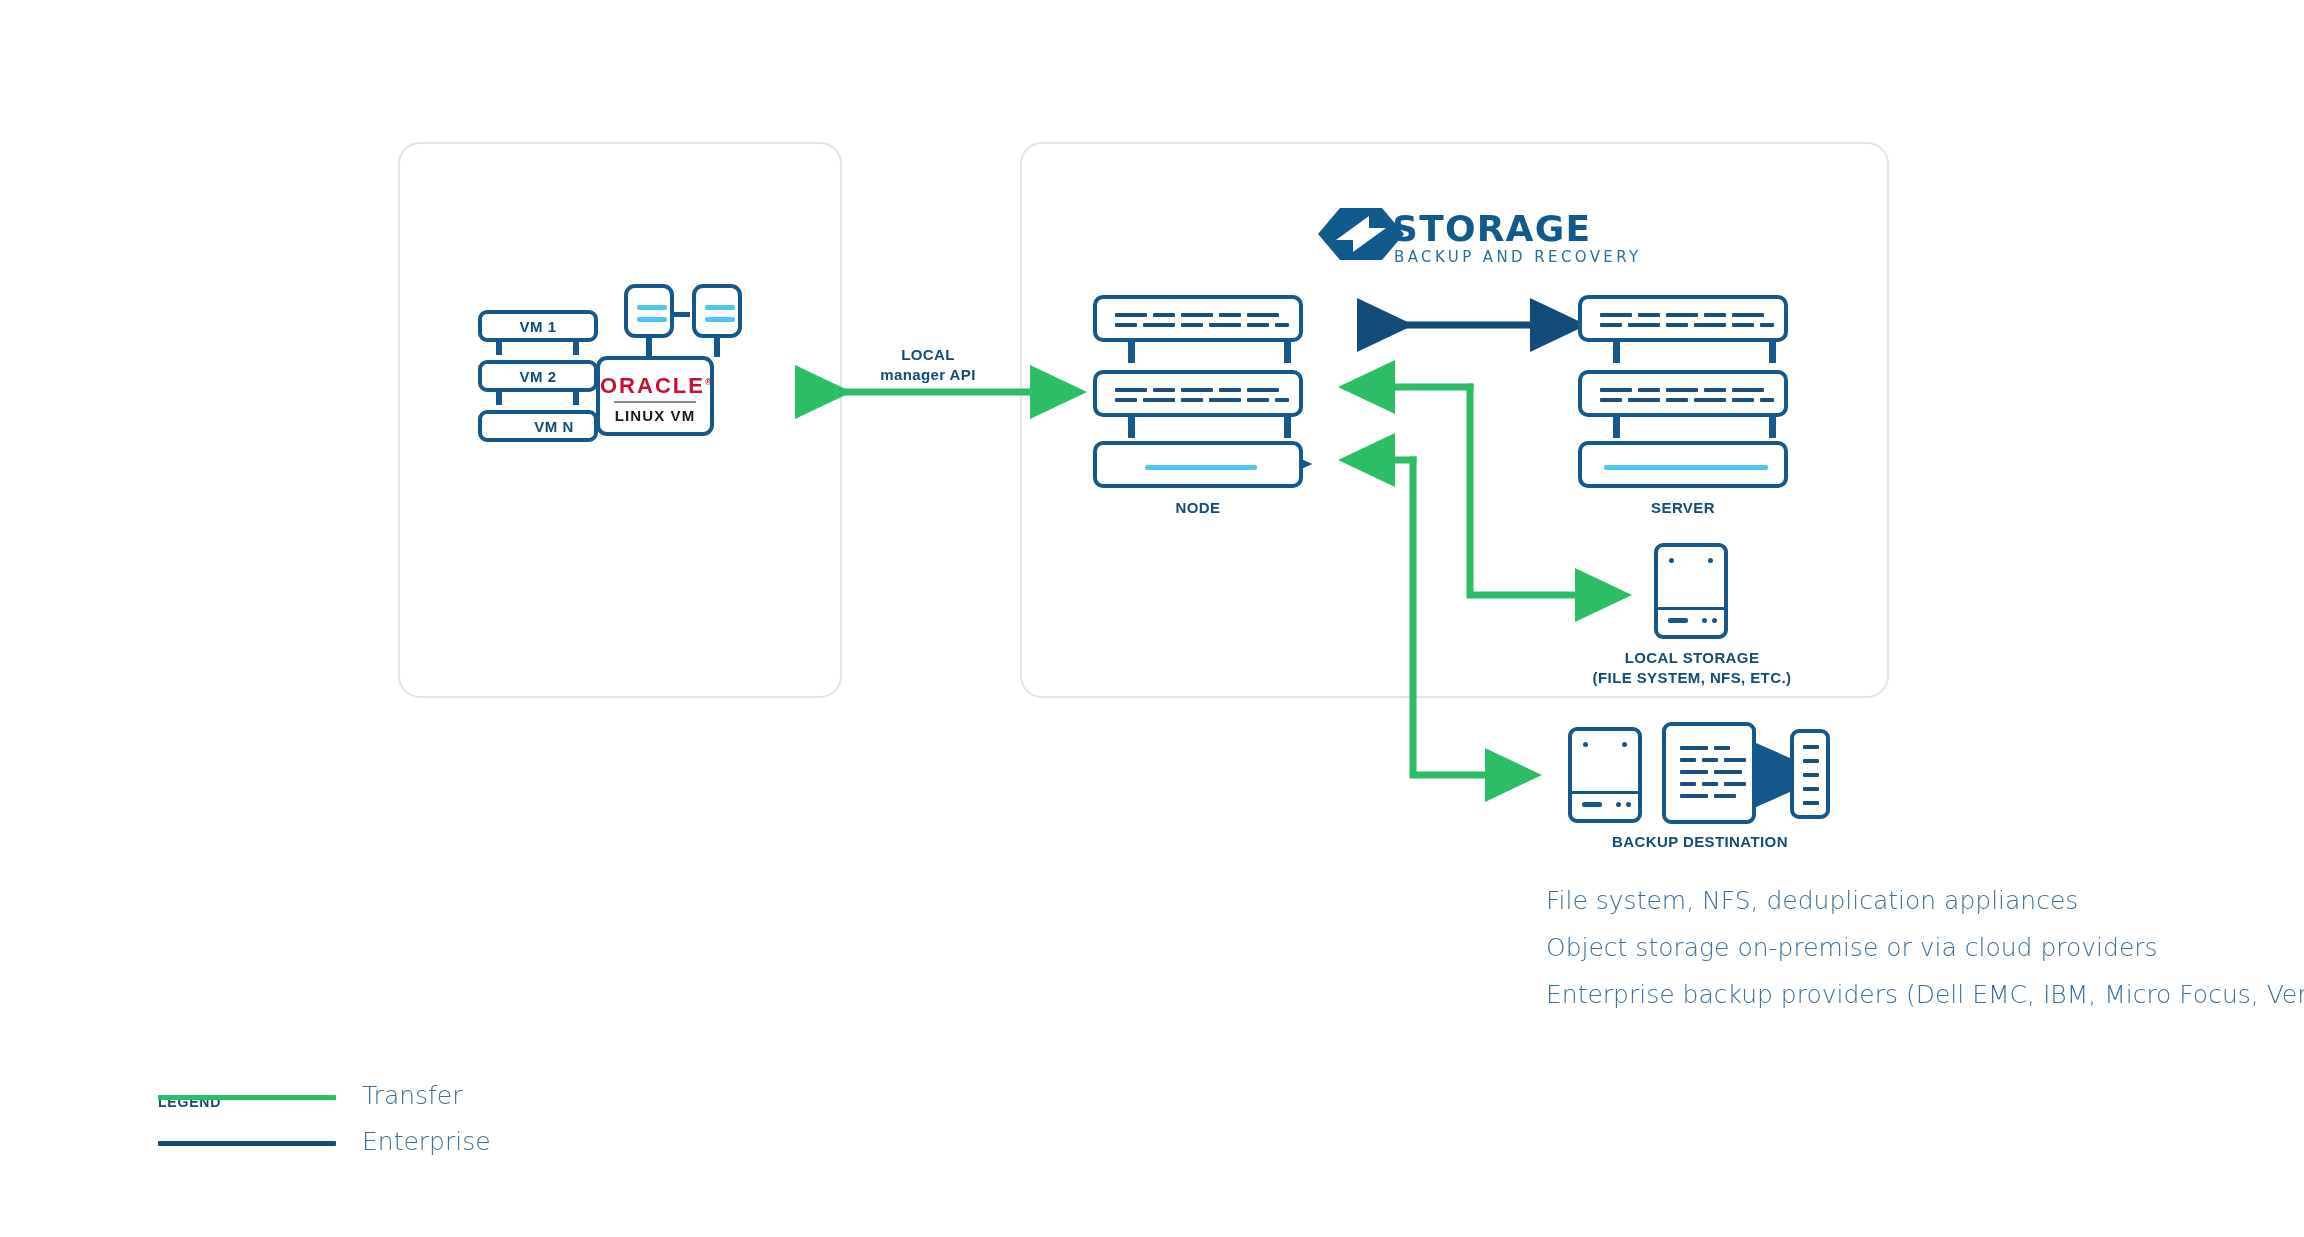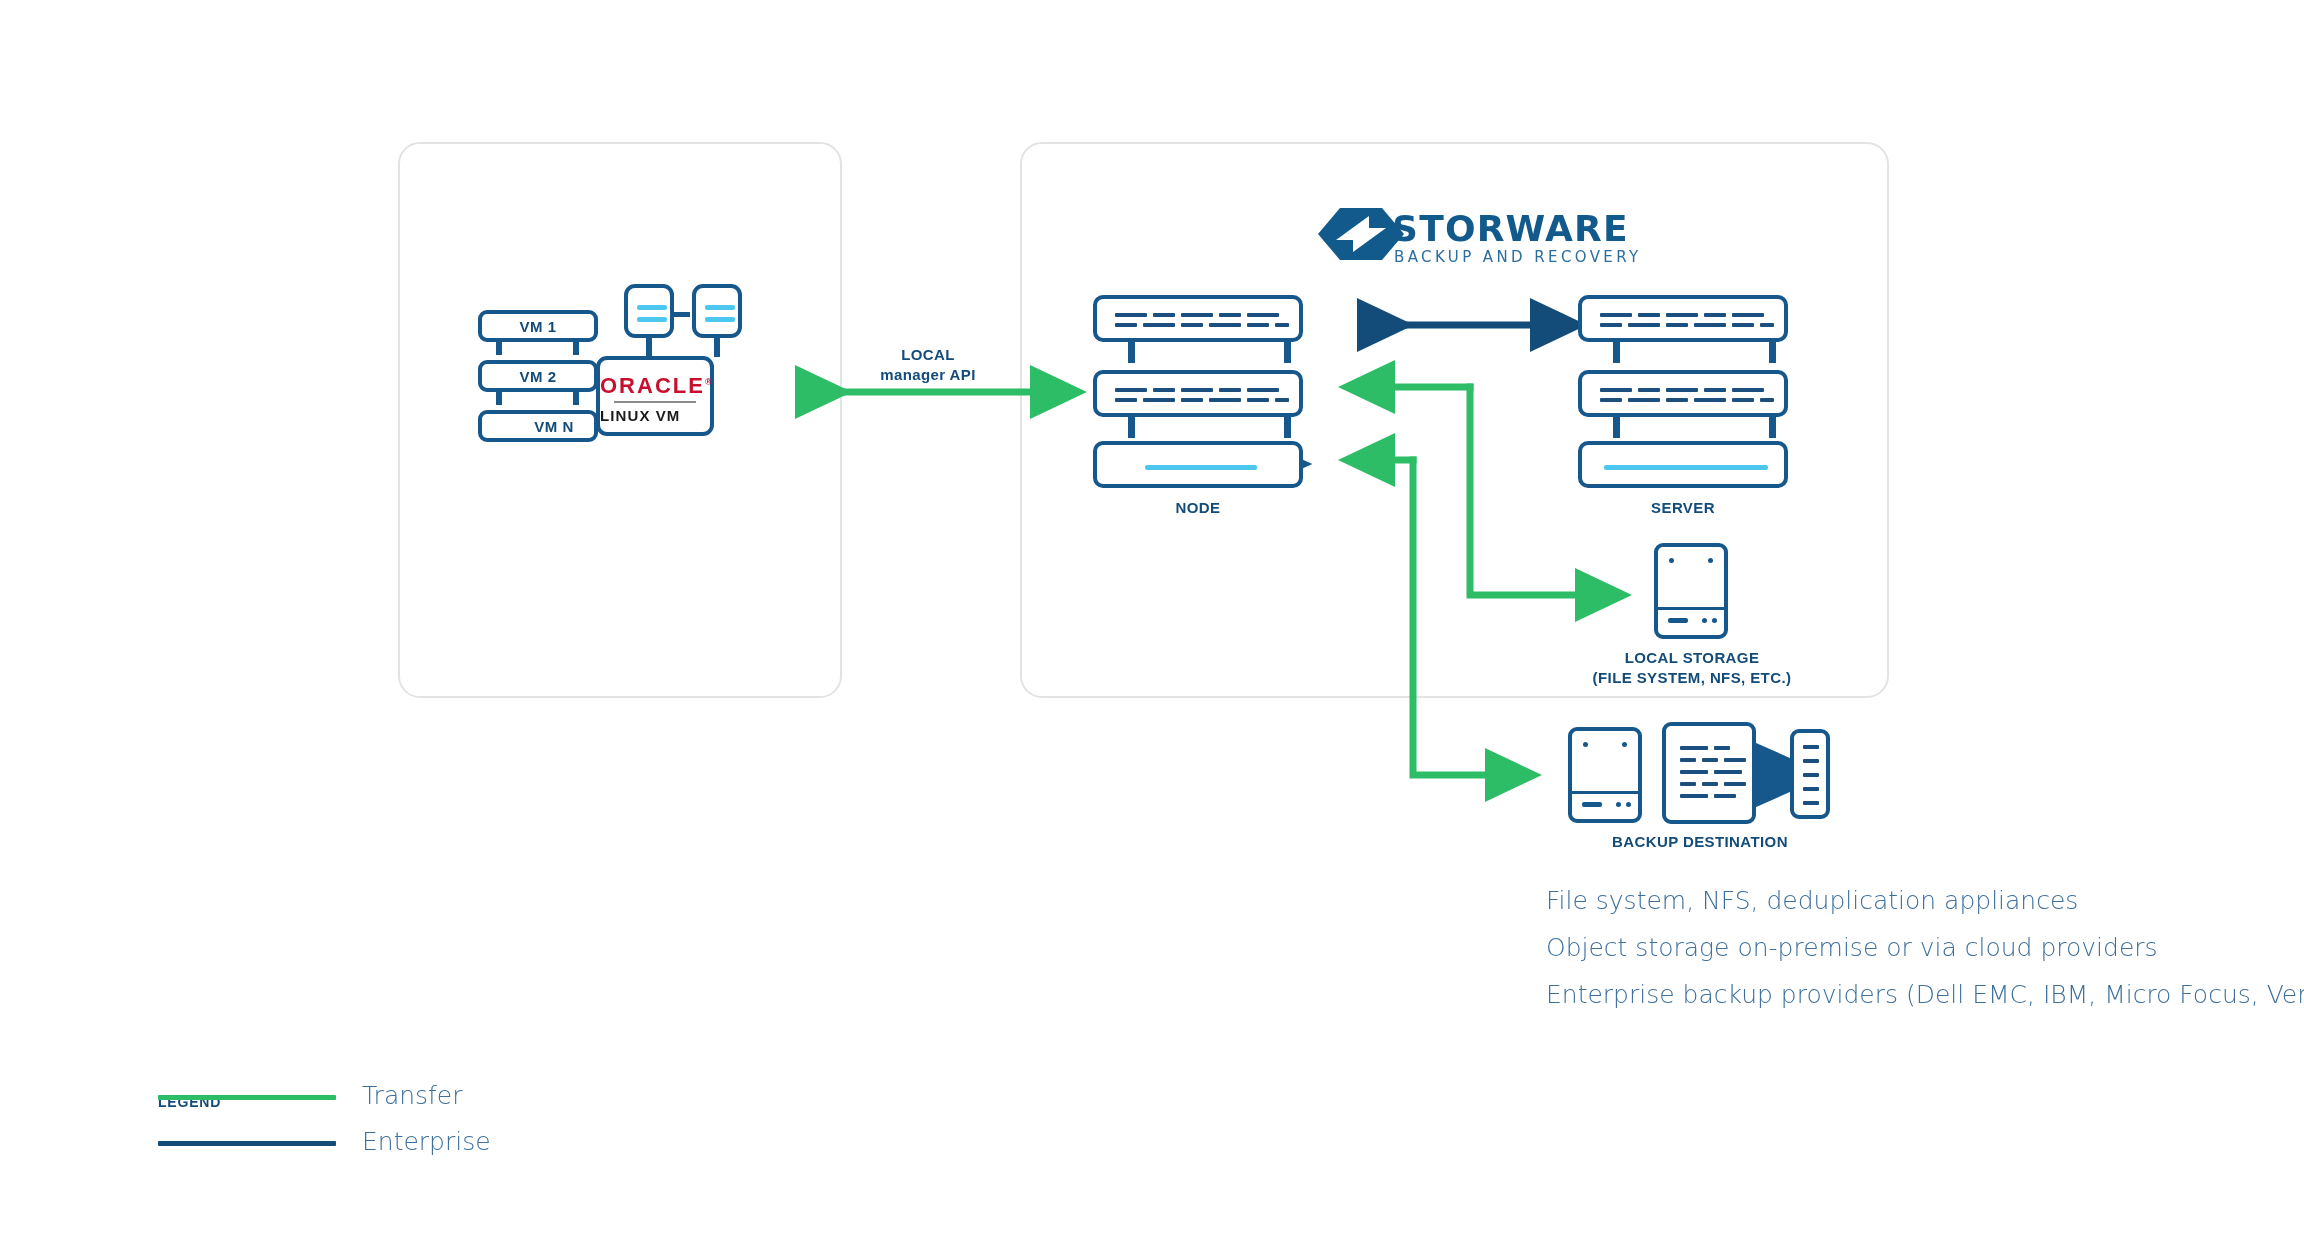--- a/index.html
+++ b/index.html
@@ -40,21 +40,21 @@
   .obox{position:absolute;border:4px solid #16578c;border-radius:11px;background:#fff;box-sizing:border-box;}
   .ocyan{position:absolute;background:#4cc8f0;height:5px;border-radius:2px;}
   .oracle-word{
     position:absolute;color:#c8102e;font-weight:bold;font-size:22px;letter-spacing:2.0px;
     white-space:nowrap;text-align:center;width:100%;
   }
   .oracle-tm{font-size:9px;vertical-align:super;}
   .oracle-rule{position:absolute;height:2px;background:#8a8a8a;}
   .oracle-sub{
     position:absolute;color:#1b1b1b;font-weight:bold;font-size:15px;letter-spacing:1.1px;
-    white-space:nowrap;text-align:left;width:100%;
+    white-space:nowrap;text-align:center;width:100%;
   }
 
   
   .rack{position:absolute;border:4px solid #16578c;border-radius:10px;background:#fff;box-sizing:border-box;}
   .rackstub{position:absolute;background:#16578c;}
   .dash{position:absolute;height:4px;background:#1a4f80;border-radius:1px;}
   .cyanbar{position:absolute;height:5px;background:#4cc8f0;border-radius:2px;}
 
   
   .hdd{position:absolute;border:4px solid #16578c;border-radius:9px;background:#fff;box-sizing:border-box;}
@@ -179,21 +179,21 @@
       <div class="oracle-rule" style="left:14px;top:41px;width:82px;"></div>
       <div class="oracle-sub" style="left:0;top:47px;">LINUX VM</div>
     </div>
   </div>
 
   <div class="cap" style="left:838px;top:345px;width:180px;">
     <div>LOCAL</div>
     <div>manager API</div>
   </div>
 
-  <div class="logo-word" style="left:1392px;top:208px;">STORWARE</div>
+  <div class="logo-word" style="left:1392px;top:208px;">STORAGE</div>
   <div class="logo-sub" style="left:1394px;top:248px;">BACKUP AND RECOVERY</div>
 
   <div>
     <div class="rackstub" style="left:1128px;top:339px;width:7px;height:24px;"></div>
     <div class="rackstub" style="left:1284px;top:339px;width:7px;height:24px;"></div>
     <div class="rackstub" style="left:1128px;top:414px;width:7px;height:24px;"></div>
     <div class="rackstub" style="left:1284px;top:414px;width:7px;height:24px;"></div>
 
     <div class="rack" style="left:1093px;top:295px;width:210px;height:47px;">
       <div class="dash" style="left:18px;top:14px;width:32px;"></div>

